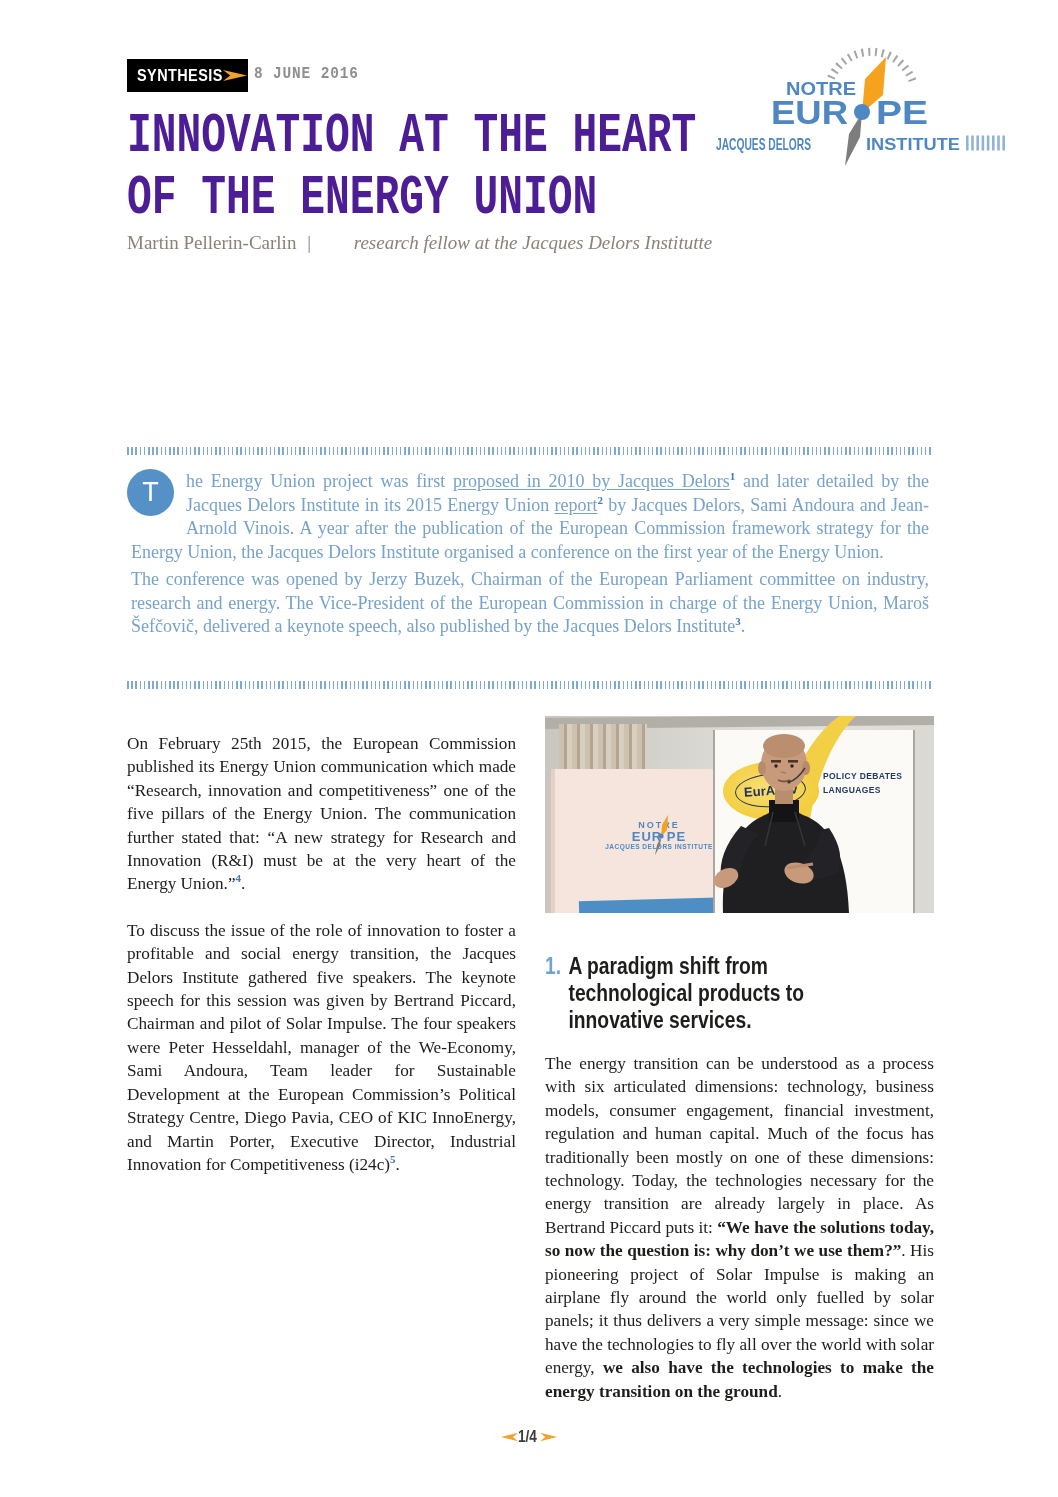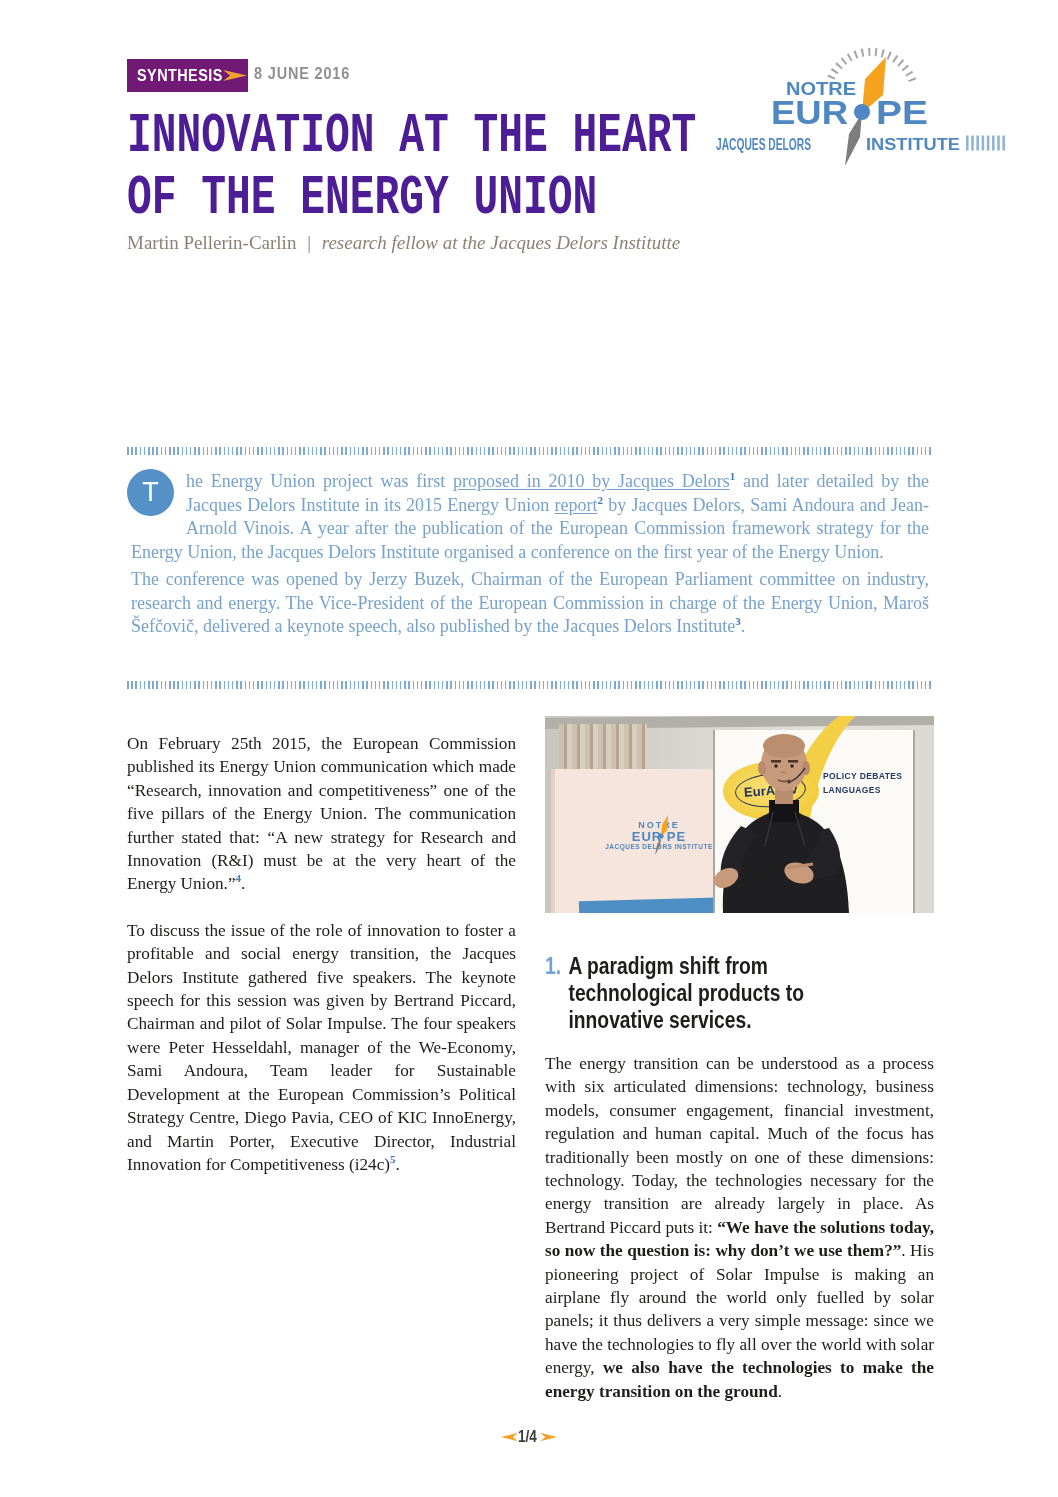--- a/index.html
+++ b/index.html
@@ -6,44 +6,44 @@
   .page{
     position:relative;width:1058px;height:1497px;margin:0 auto;
     background:#ffffff;overflow:hidden;
     font-family:"Liberation Serif",serif;color:#1d1d1b;
   }
   .cx{display:inline-block;transform:scaleX(var(--sx,0.8));transform-origin:0 50%;white-space:nowrap;}
 
   
   .badge{
     position:absolute;left:127px;top:59px;height:33px;
-    background:#701a75;color:#fff;display:flex;align-items:center;
+    background:#000000;color:#fff;display:flex;align-items:center;
     padding:0 10px;font-family:"Liberation Sans",sans-serif;
     font-weight:bold;font-size:17px;letter-spacing:.5px;
   }
   .pennant{
     position:absolute;width:24px;height:13px;background:#f2a12e;
     clip-path:polygon(0 8%,100% 50%,0 92%,30% 50%);
   }
   .pennant.hdr{left:223px;top:69px;}
   .date{
     position:absolute;left:254px;top:64px;
-    font-family:Liberation Sans, sans-serif;font-weight:bold;
+    font-family:Liberation Mono, monospace;font-weight:bold;
     font-size:17px;color:#8f8f8f;letter-spacing:1px;
   }
   .title{
     position:absolute;left:127px;top:106px;
     font-family:Liberation Mono, monospace;font-weight:bold;
     font-size:55px;line-height:62px;color:#4c1d95;
   }
   .byline{
     position:absolute;left:127px;top:232px;font-size:19px;color:#8b8176;
   }
   .byline .sep{margin:0 6px;color:#8b8176;}
-  .byline .role{font-style:italic;}
+  .byline .role{font-style:italic;margin-left:32px;}
 
   
   .logo{position:absolute;left:713px;top:45px;width:294px;height:127px;}
 
   
   .hatch{
     position:absolute;left:127px;width:806px;height:8px;
     background:repeating-linear-gradient(90deg,#7fa9cf 0,#7fa9cf 1.5px,transparent 1.5px,transparent 4.2px);
   }
   .hatch.top{top:447px;}

